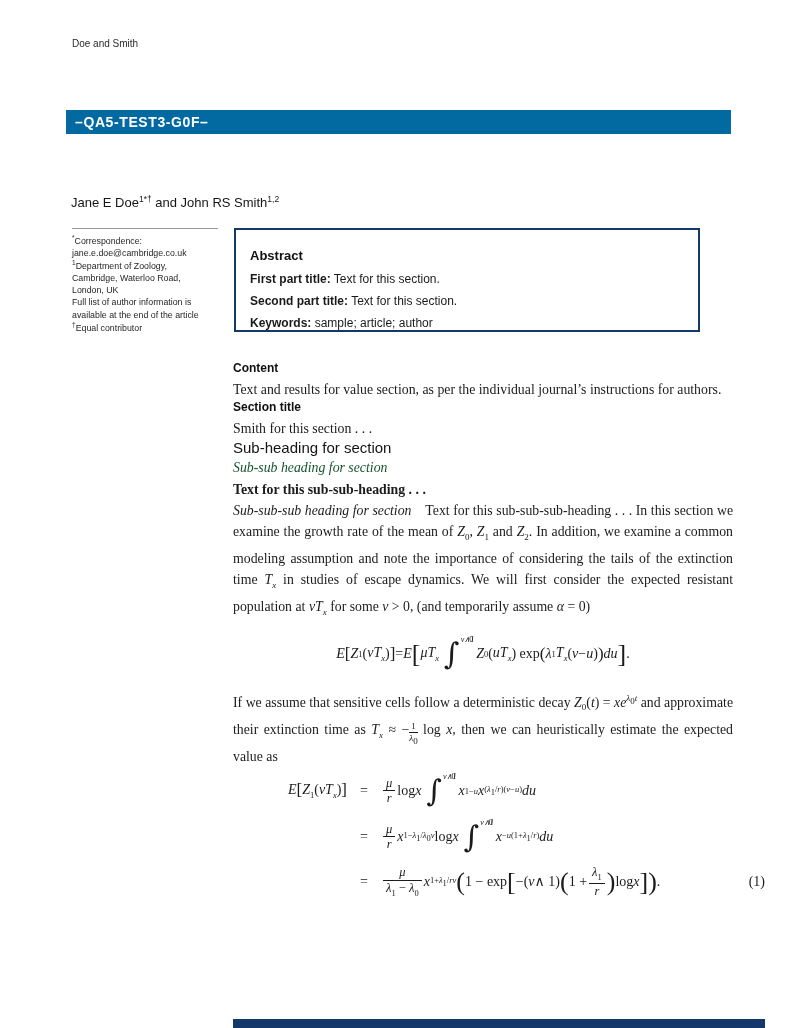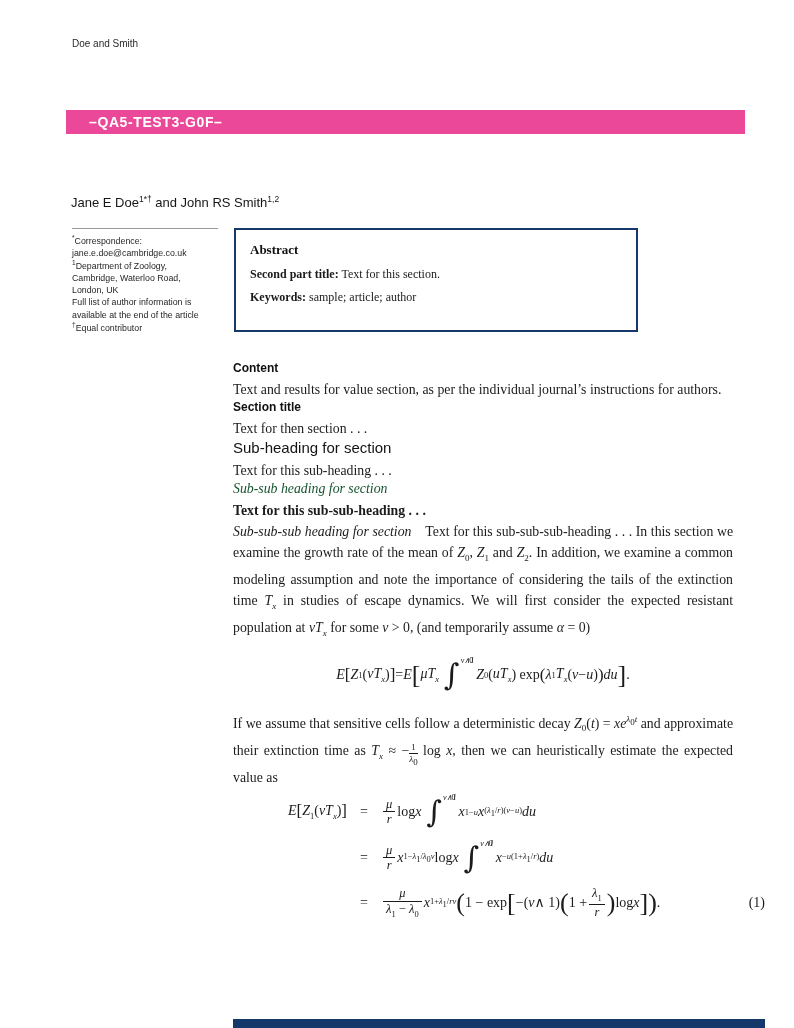--- a/index.html
+++ b/index.html
@@ -4,39 +4,39 @@
 <style>
   html,body{margin:0;padding:0;background:#ffffff;}
   .page{position:relative;width:794px;height:1028px;background:#fff;overflow:hidden;
         font-family:"Liberation Serif",serif;color:#1b1b1b;}
 
   
   .running-head{position:absolute;left:72px;top:38px;font-family:"Liberation Sans",sans-serif;
                 font-size:10px;color:#2a2a2a;}
 
   
-  .banner{position:absolute;left:66px;top:110px;width:656px;height:24px;background:#ec4899;
+  .banner{position:absolute;left:66px;top:110px;width:656px;height:24px;background:#0369a1;
           color:#fff;font-family:"Liberation Sans",sans-serif;font-weight:bold;font-size:14px;
-          line-height:24px;padding-left:23px;letter-spacing:.6px;}
+          line-height:24px;padding-left:9px;letter-spacing:.6px;}
 
   .title{position:absolute;left:69px;top:144px;font-family:"Liberation Sans",sans-serif;
          font-size:28px;color:#101010;letter-spacing:-.2px;}
   .authors{position:absolute;left:71px;top:194px;font-family:"Liberation Sans",sans-serif;
            font-size:13px;color:#151515;}
   .authors sup{font-size:8.5px;}
 
   
   .sidebar{position:absolute;left:72px;top:228px;width:146px;border-top:1px solid #999;
            padding-top:5px;font-family:"Liberation Sans",sans-serif;font-size:8.8px;
            line-height:1.38;color:#1f1f1f;}
   .sidebar sup{font-size:6.5px;}
 
   
-  .abstract{position:absolute;left:234px;top:228px;width:404px;height:104px;box-sizing:border-box;
-            border:2px solid #15386b;padding:12px 14px;font-family:Liberation Serif, serif;}
+  .abstract{position:absolute;left:234px;top:228px;width:466px;height:104px;box-sizing:border-box;
+            border:2px solid #15386b;padding:18px 14px;font-family:Liberation Sans, sans-serif;}
   .abs-title{font-size:13px;font-weight:bold;color:#111;margin:0 0 9px 0;}
   .abs-row{font-size:12px;margin:0 0 8px 0;color:#1a1a1a;}
   .abs-row b{font-weight:bold;}
 
   
   .main{position:absolute;left:233px;top:361px;width:500px;}
   .h-sec{font-family:"Liberation Sans",sans-serif;font-size:12px;font-weight:bold;color:#101010;
          margin:0 0 4px 0;}
   .h-sub{font-family:"Liberation Sans",sans-serif;font-size:15px;font-weight:normal;color:#141414;
          margin:0 0 4px 0;}
@@ -87,33 +87,33 @@
 
   <div class="banner">–QA5-TEST3-G0F–</div>
 
 
   <div class="authors">Jane E Doe<sup>1*†</sup> and John RS Smith<sup>1,2</sup></div>
 
   <div class="sidebar"><sup>*</sup>Correspondence:<br>jane.e.doe@cambridge.co.uk<br><sup>1</sup>Department of Zoology,<br>Cambridge, Waterloo Road,<br>London, UK<br>Full list of author information is<br>available at the end of the article<br><sup>†</sup>Equal contributor</div>
 
   <div class="abstract">
     <div class="abs-title">Abstract</div>
+    <div class="abs-row"><b>First part title:</b><span> Text for this section.</span></div>
     <div class="abs-row"><b>Second part title:</b><span> Text for this section.</span></div>
     <div class="abs-row"><b>Keywords:</b><span> sample; article; author</span></div>
   </div>
 
   <div class="main">
     <div class="h-sec">Content</div>
     <p class="body mb13">Text and results for value section, as per the individual journal’s instructions for authors.</p>
 
     <div class="h-sec">Section title</div>
-    <p class="body mb17">Text for then section . . .</p>
+    <p class="body mb17">Smith for this section . . .</p>
 
     <div class="h-sub">Sub-heading for section</div>
-    <p class="body mb16">Text for this sub-heading . . .</p>
 
     <div class="h-subsub">Sub-sub heading for section</div>
     <p class="body mb10">Text for this sub-sub-heading . . .</p>
 
     <p class="body"><i>Sub-sub-sub heading for section</i>  Text for this sub-sub-sub-heading . . . In this section we examine the growth rate of the mean of <i>Z</i><sub>0</sub>, <i>Z</i><sub>1</sub> and <i>Z</i><sub>2</sub>. In addition, we examine a common modeling assumption and note the importance of considering the tails of the extinction time <i>T<sub>x</sub></i> in studies of escape dynamics. We will first consider the expected resistant population at <i>vT<sub>x</sub></i> for some <i>v</i> &gt; 0, (and temporarily assume <i>α</i> = 0)</p>
 
     <div class="eq-display"><i>E</i><span class="mdp">[</span><i>Z</i><sub>1</sub>(<i>vT<sub>x</sub></i>)<span class="mdp">]</span> = <i>E</i><span class="bigp">[</span><i>μT<sub>x</sub></i><span class="intwrap">
           <span class="int">∫</span>
           <span class="ilims">
             <span class="iu">v∧1</span>

